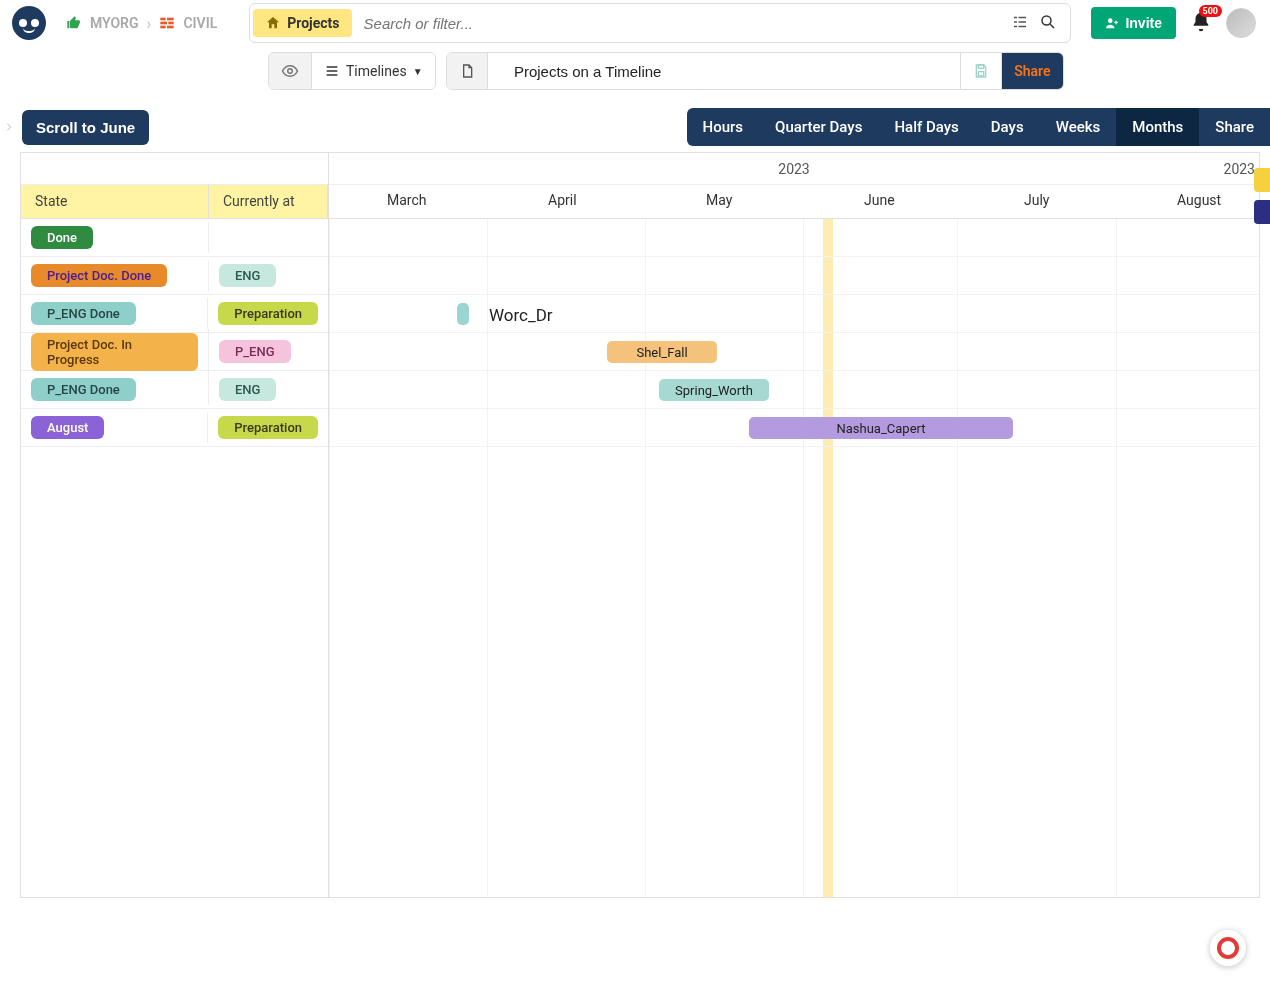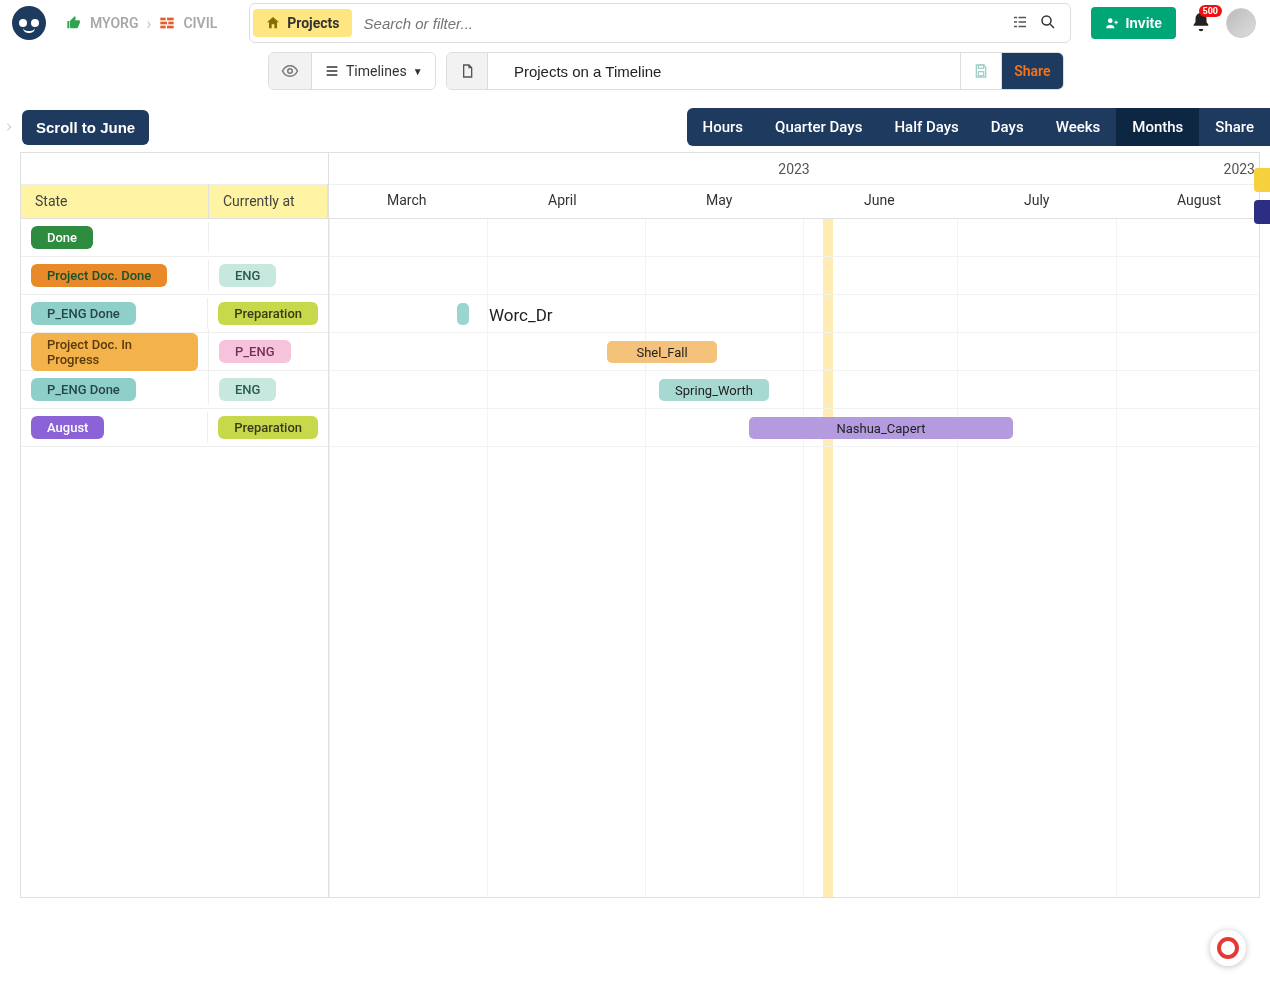--- a/index.html
+++ b/index.html
@@ -409,21 +409,21 @@
     <div class="gl-header-row">
       <div class="gl-header-cell c1">State</div>
       <div class="gl-header-cell c2">Currently at</div>
     </div>
     <div id="gl-rows">
         <div class="gl-row">
           <div class="gl-cell c1"><span class="pill" style="background: rgb(46, 139, 63); color: rgb(255, 255, 255);">Done</span></div>
           <div class="gl-cell c2"></div>
         </div>
         <div class="gl-row">
-          <div class="gl-cell c1"><span class="pill" style="background: rgb(232, 138, 42); color: #14532d;">Project Doc. Done</span></div>
+          <div class="gl-cell c1"><span class="pill" style="background: rgb(232, 138, 42); color: #4c1d95;">Project Doc. Done</span></div>
           <div class="gl-cell c2"><span class="pill" style="background: rgb(199, 232, 223); color: rgb(42, 90, 80);">ENG</span></div>
         </div>
         <div class="gl-row">
           <div class="gl-cell c1"><span class="pill" style="background: rgb(142, 207, 201); color: rgb(39, 71, 69);">P_ENG Done</span></div>
           <div class="gl-cell c2"><span class="pill" style="background: rgb(199, 217, 74); color: rgb(58, 58, 26);">Preparation</span></div>
         </div>
         <div class="gl-row">
           <div class="gl-cell c1"><span class="pill" style="background: rgb(243, 178, 74); color: rgb(90, 58, 10);">Project Doc. In Progress</span></div>
           <div class="gl-cell c2"><span class="pill" style="background: rgb(245, 196, 220); color: rgb(122, 45, 86);">P_ENG</span></div>
         </div>

